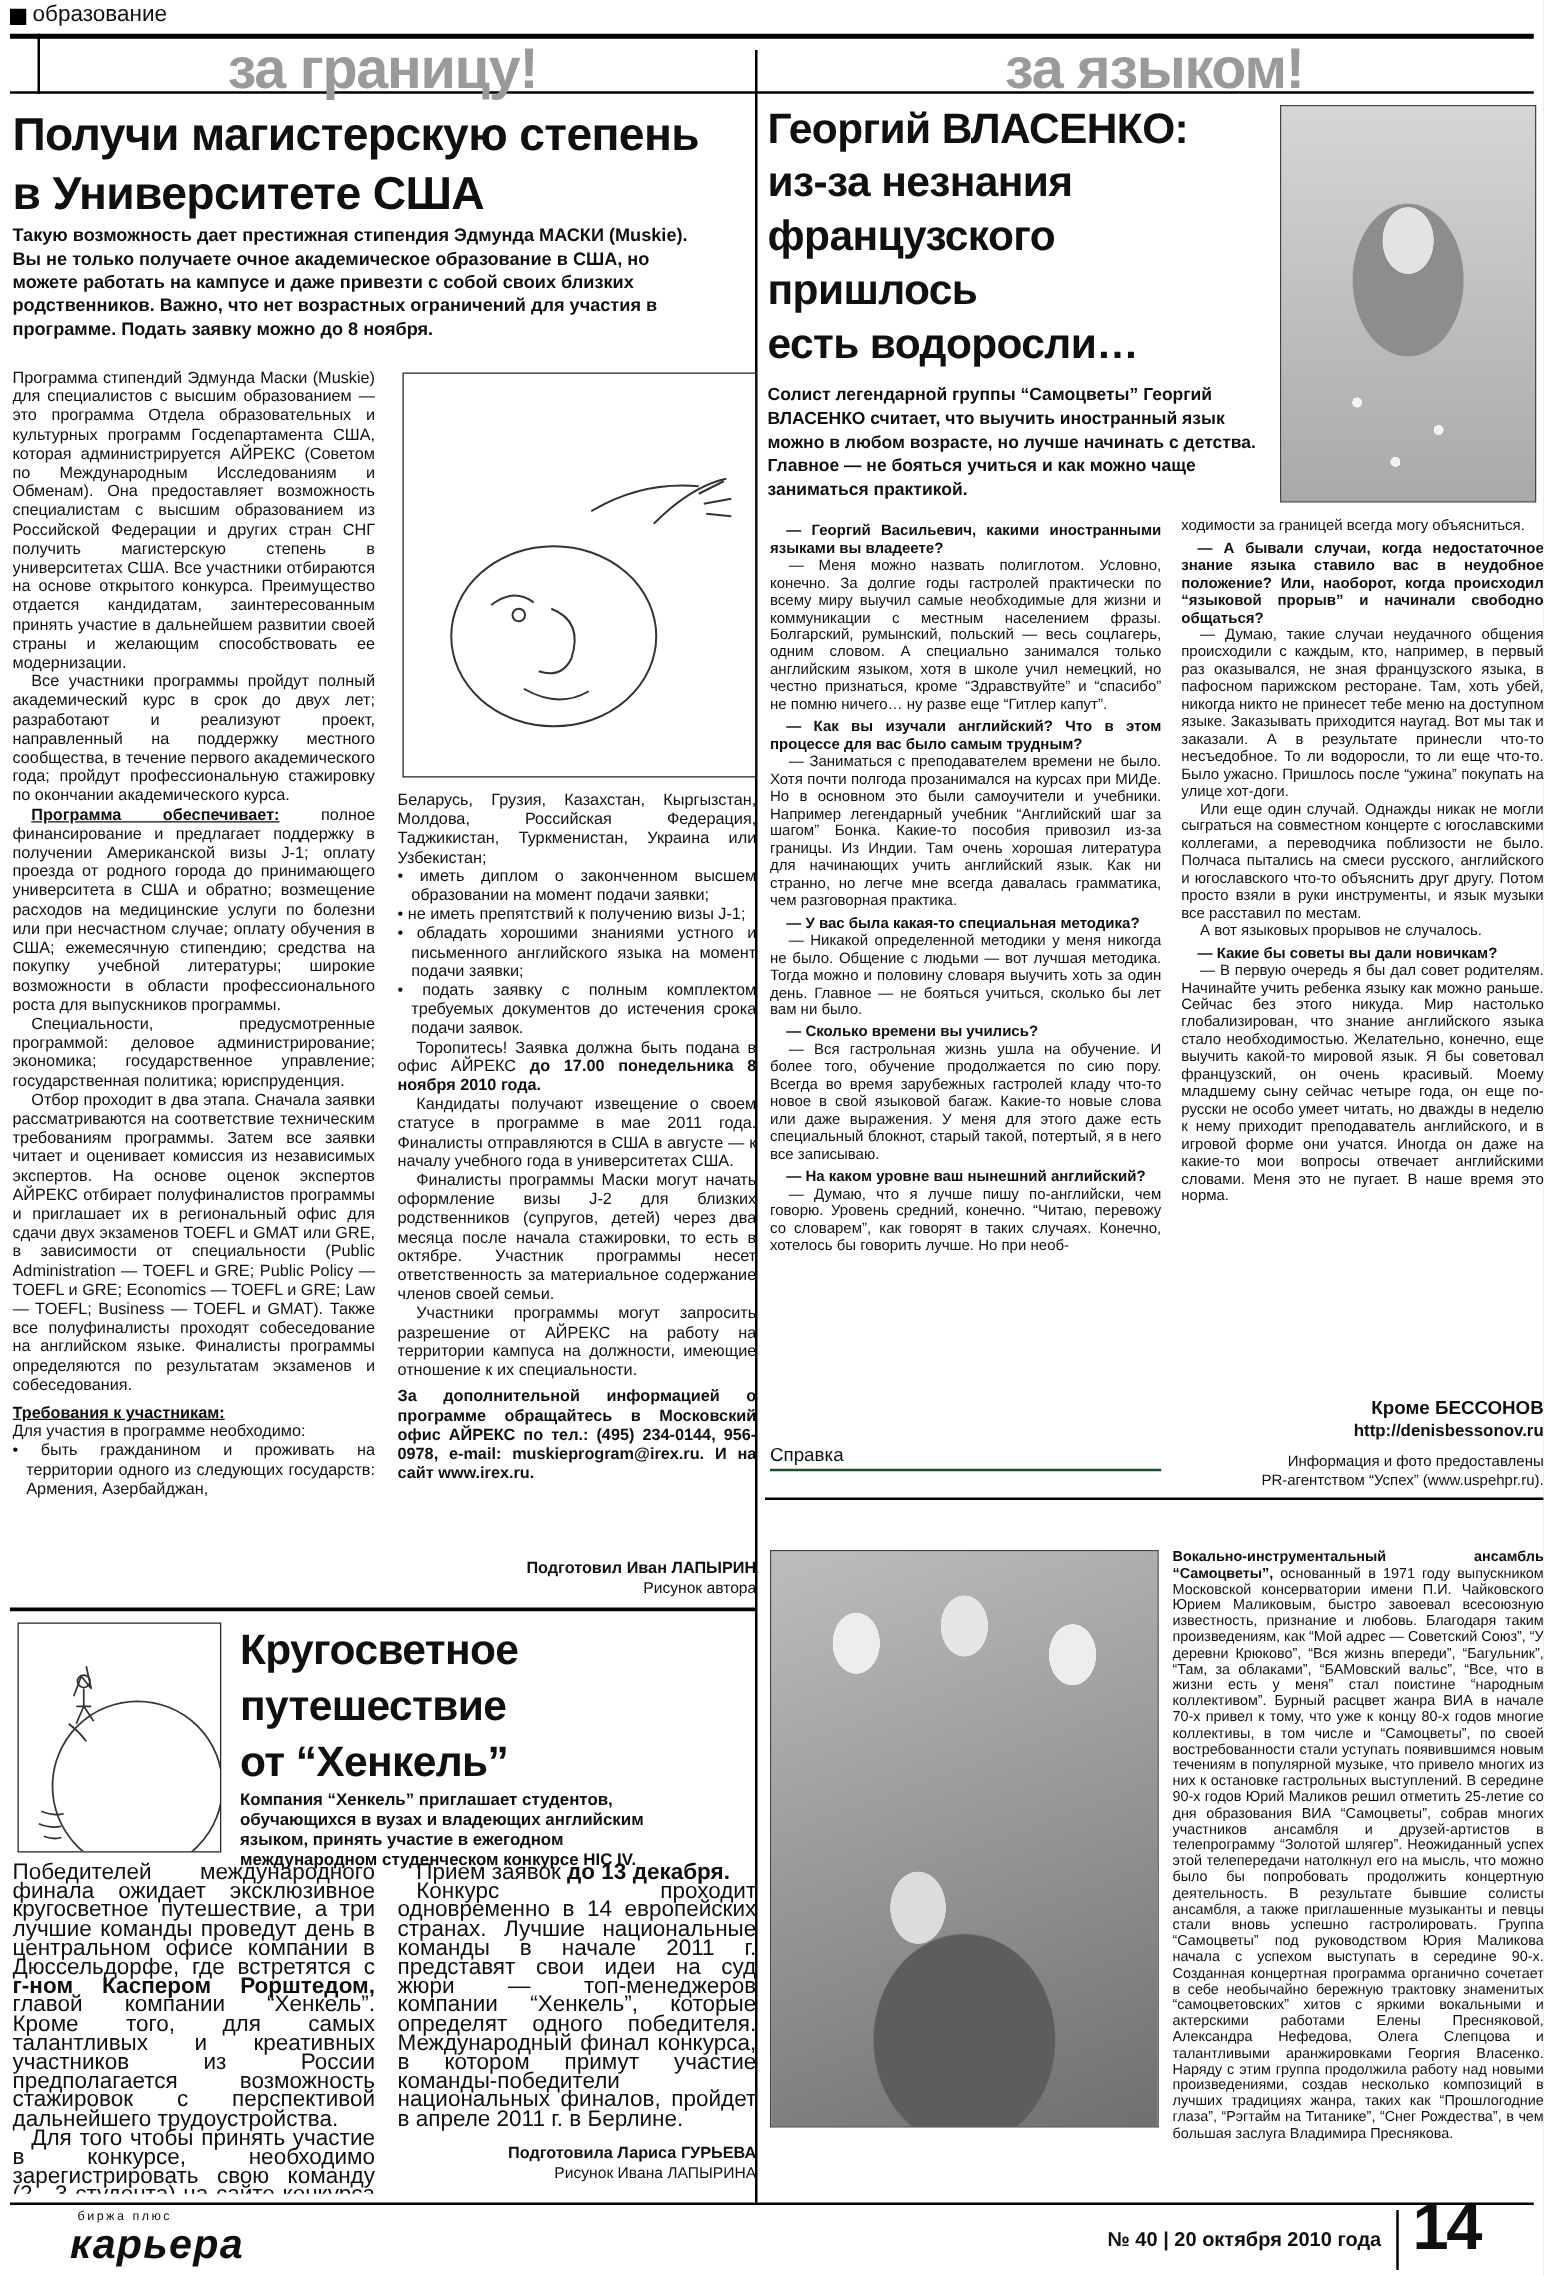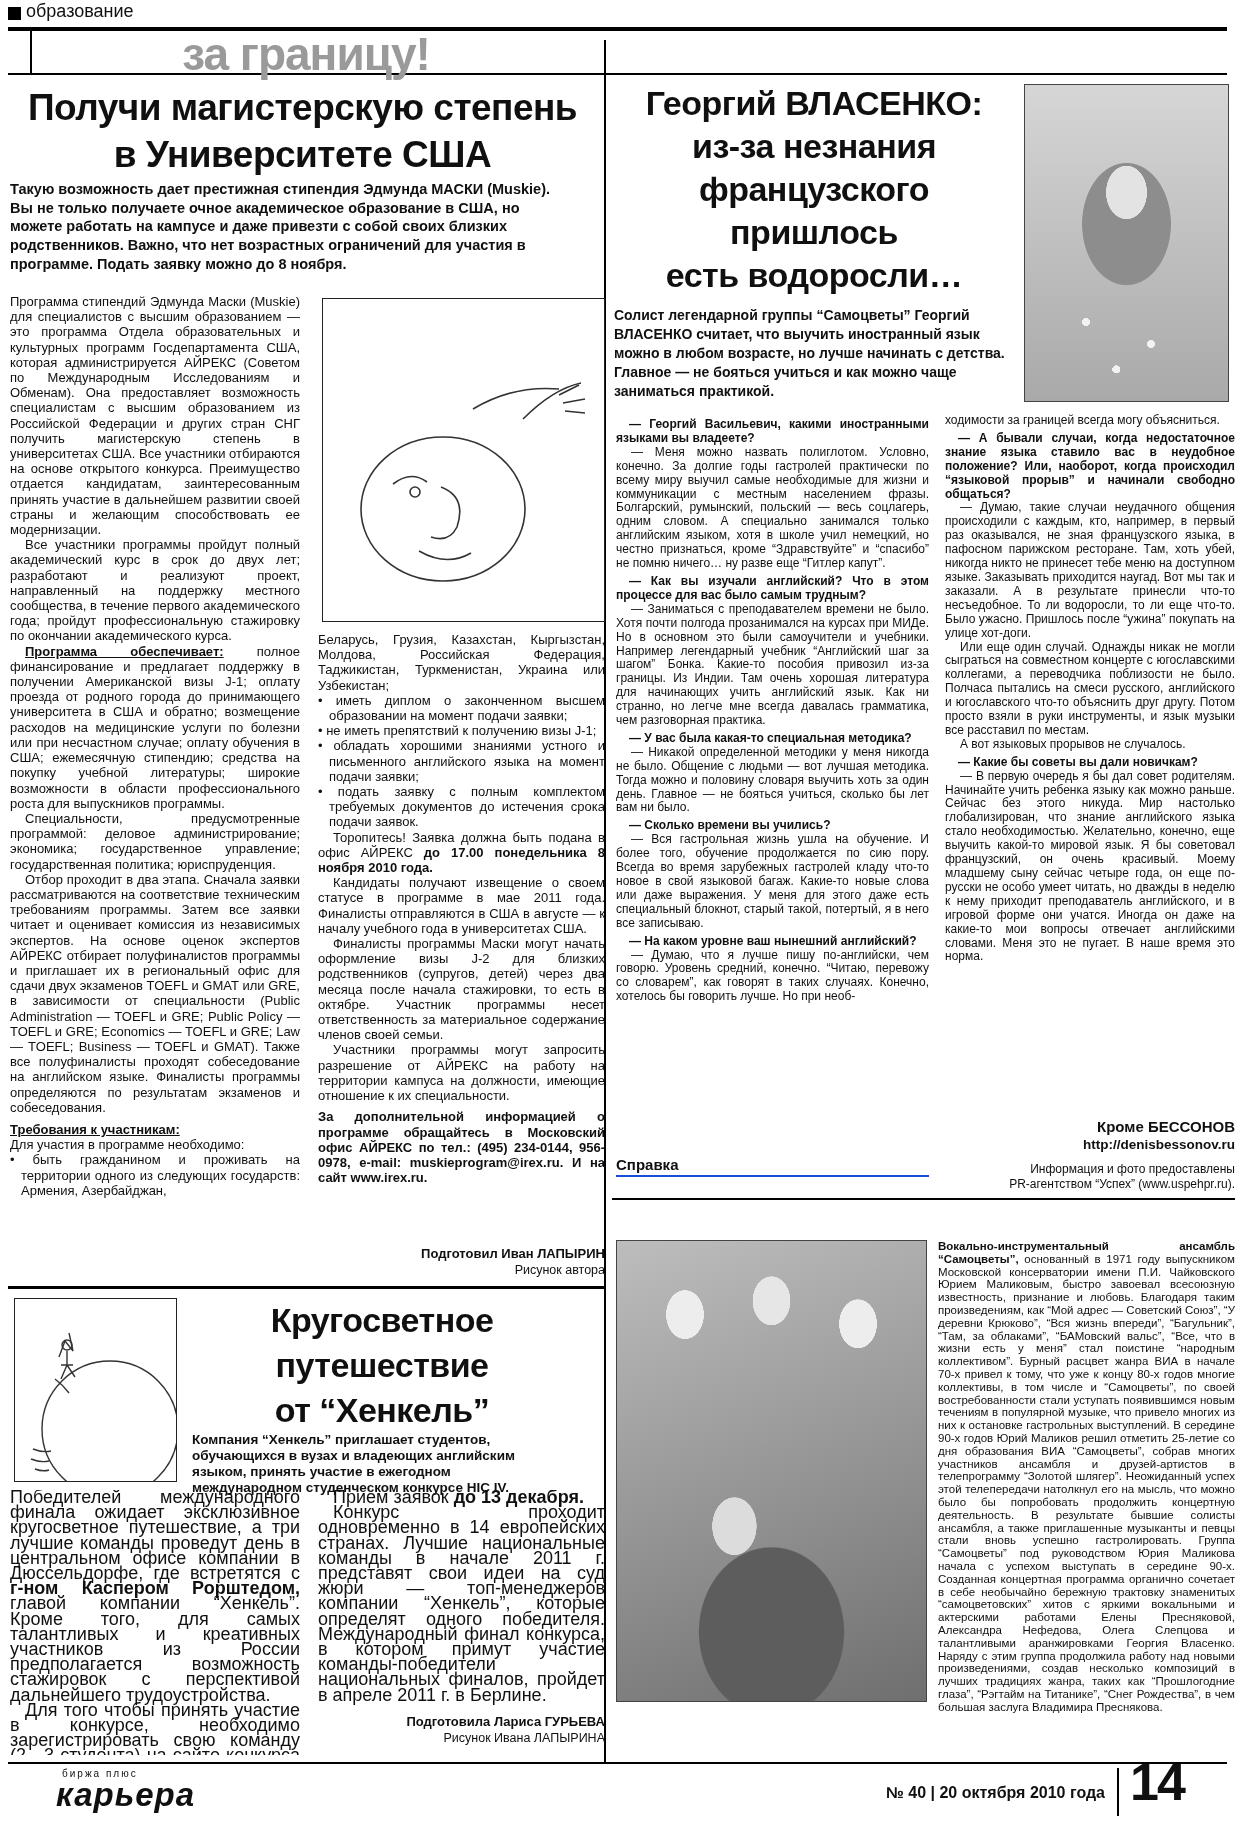--- a/index.html
+++ b/index.html
@@ -14,39 +14,40 @@
   .k-h{font-weight:700;text-decoration:underline;margin-top:7px;}
   .k-li{padding-left:11px;text-indent:-11px;}
   .k-b{font-weight:700;margin-top:6px;}
   .b{font-weight:700;margin-top:36px;}
   .bu{font-weight:700;text-decoration:underline;}
   
   .m-body{font-size:13px;line-height:15.2px;text-align:justify;}
   .v-body{font-size:12px;line-height:13.9px;text-align:justify;}
   .s-body{font-size:11.5px;line-height:12.8px;text-align:justify;}
   .h-body{font-size:18px;line-height:15.2px;text-align:justify;}
-  .pre{white-space:pre-line;text-align:center;}
+  .pre{white-space:pre-line;}
   .right{text-align:right;}
   .rule{background:#000;}
   .banner{font-weight:700;color:#9a9a9a;letter-spacing:-1px;text-align:center;font-size:46px;}
   .big-title{font-weight:700;letter-spacing:-0.5px;}
   .photo{border:1px solid #444;}
 </style>
 </head>
 <body>
 
 <div id="page">
 
   <div class="abs rule" style="left:8px;top:7px;width:13px;height:13px;"></div>
   <div class="abs" style="left:26px;top:1px;font-size:18px;font-weight:400;">образование</div>
 
   <div class="abs rule" style="left:8px;top:27px;width:1219px;height:4px;"></div>
   <div class="abs rule" style="left:30px;top:27px;width:2px;height:48px;"></div>
   <div class="abs rule" style="left:8px;top:73px;width:1219px;height:2px;"></div>
   <div class="abs banner" style="left:8px;top:27px;width:596px;">за границу!</div>
+  <div class="abs banner" style="left:612px;top:27px;width:623px;">за языком!</div>
 
   <div class="abs rule" style="left:604px;top:40px;width:2px;height:1722px;"></div>
 
   <div class="abs big-title pre" style="left:10px;top:84px;width:585px;font-size:37px;line-height:47px;">Получи магистерскую степень
 в Университете США</div>
   <div class="abs" style="left:10px;top:180px;width:548px;font-size:14.5px;line-height:18.7px;font-weight:700;">Такую возможность дает престижная стипендия Эдмунда МАСКИ (Muskie). Вы не только получаете очное академическое образование в США, но можете работать на кампусе и даже привезти с собой своих близких родственников. Важно, что нет возрастных ограничений для участия в программе. Подать заявку можно до 8 ноября.</div>
 
   <div class="abs m-body" style="left:10px;top:294px;width:290px;height:982px;overflow:hidden;">
       <p class="k-p"><span>Программа стипендий Эдмунда Маски (Muskie) для специалистов с высшим образованием — это программа Отдела образовательных и культурных программ Госдепартамента США, которая администрируется АЙРЕКС (Советом по Международным Исследованиям и Обменам). Она предоставляет возможность специалистам с высшим образованием из Российской Федерации и других стран СНГ получить магистерскую степень в университетах США. Все участники отбираются на основе открытого конкурса. Преимущество отдается кандидатам, заинтересованным принять участие в дальнейшем развитии своей страны и желающим способствовать ее модернизации.</span></p>
       <p class="k-pi"><span>Все участники программы пройдут полный академический курс в срок до двух лет; разработают и реализуют проект, направленный на поддержку местного сообщества, в течение первого академического года; пройдут профессиональную стажировку по окончании академического курса.</span></p>
@@ -155,21 +156,21 @@
       <p class="k-q"><span>— Какие бы советы вы дали новичкам?</span></p>
       <p class="k-pi"><span>— В первую очередь я бы дал совет родителям. Начинайте учить ребенка языку как можно раньше. Сейчас без этого никуда. Мир настолько глобализирован, что знание английского языка стало необходимостью. Желательно, конечно, еще выучить какой-то мировой язык. Я бы советовал французский, он очень красивый. Моему младшему сыну сейчас четыре года, он еще по-русски не особо умеет читать, но дважды в неделю к нему приходит преподаватель английского, и в игровой форме они учатся. Иногда он даже на какие-то мои вопросы отвечает английскими словами. Меня это не пугает. В наше время это норма.</span></p>
     </div>
   <div class="abs right" style="left:945px;top:1118px;width:290px;font-size:15px;font-weight:700;">Кроме БЕССОНОВ</div>
   <div class="abs right" style="left:945px;top:1137px;width:290px;font-size:13.5px;font-weight:700;">http://denisbessonov.ru</div>
   <div class="abs right pre" style="left:945px;top:1162px;width:290px;font-size:12px;line-height:14.5px;">Информация и фото предоставлены
 PR-агентством “Успех” (www.uspehpr.ru).</div>
 
   <div class="abs rule" style="left:612px;top:1198px;width:623px;height:2px;"></div>
 
-  <div class="abs" style="left:616px;top:1156px;width:313px;border-bottom:2px solid #1d4ed8;padding-bottom:2px;font-size:15px;font-weight:700;">Справка</div>
+  <div class="abs" style="left:616px;top:1156px;width:313px;border-bottom:2px solid #14532d;padding-bottom:2px;font-size:15px;font-weight:400;">Справка</div>
 
   <div class="abs photo" style="left:616px;top:1240px;width:309px;height:460px;
        background:
          radial-gradient(34px 44px at 22% 16%, #ededed 0 55%, rgba(0,0,0,0) 56%),
          radial-gradient(34px 44px at 50% 13%, #e6e6e6 0 55%, rgba(0,0,0,0) 56%),
          radial-gradient(34px 44px at 78% 18%, #ededed 0 55%, rgba(0,0,0,0) 56%),
          radial-gradient(40px 52px at 38% 62%, #dcdcdc 0 55%, rgba(0,0,0,0) 56%),
          radial-gradient(120px 140px at 50% 85%, #5d5d5d 0 60%, rgba(0,0,0,0) 61%),
          linear-gradient(160deg,#bdbdbd,#8f8f8f 60%,#6f6f6f);"></div>
 

